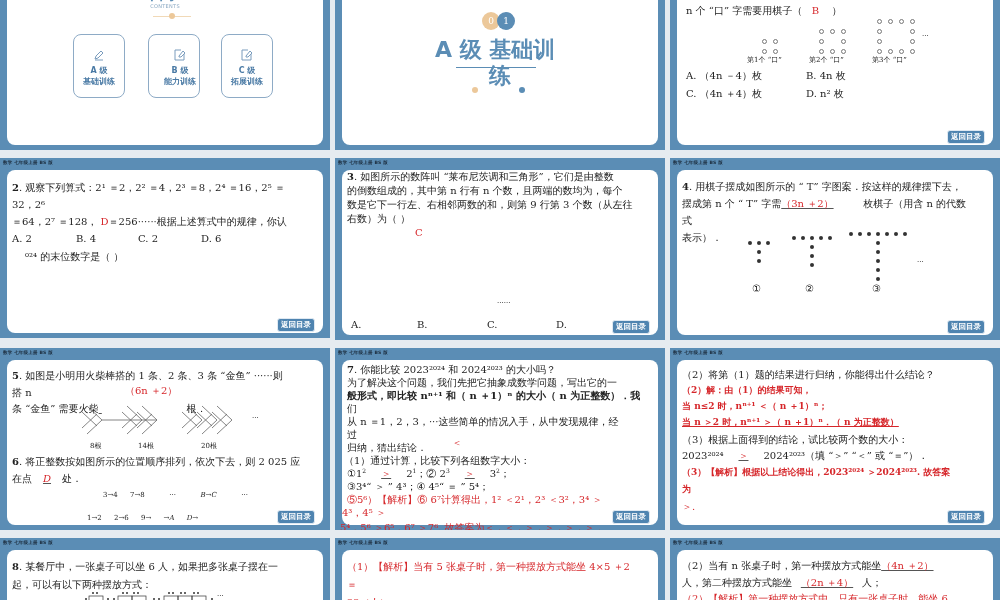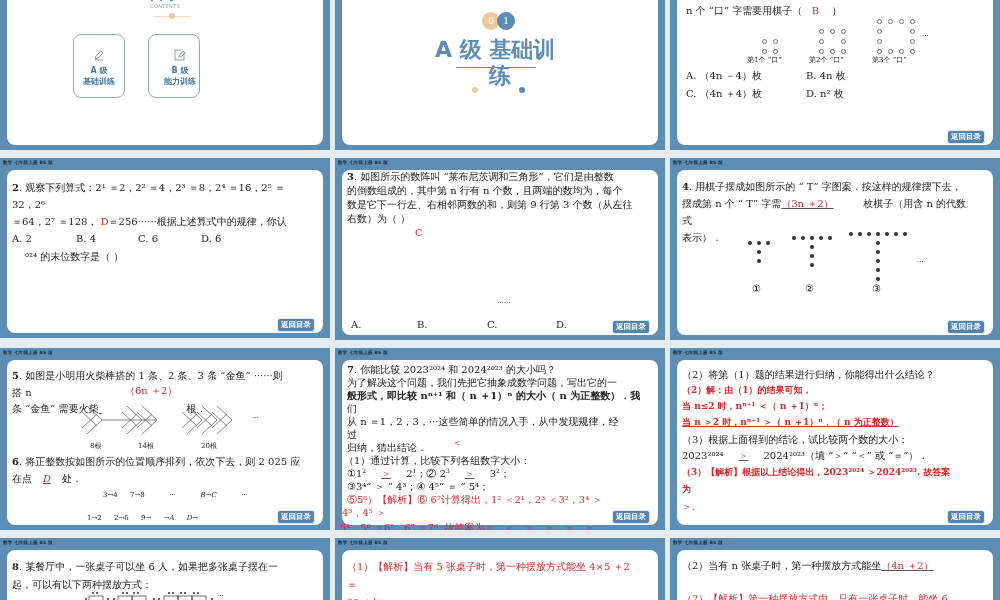--- a/index.html
+++ b/index.html
@@ -56,20 +56,28 @@
       <span class="l1">A 级</span>
       <span class="l2">基础训练</span>
     </div>
     <div class="toc-box" style="left:141px;padding-left:12px;">
       <svg class="ic" viewBox="0 0 12 12">
           <path d="M7 1 L1 1 L1 11 L10 11 L10 5" stroke="#7a9cbd" stroke-width="1" fill="none"></path>
           <path d="M5 7 L9 2 L11 4 L7 8 L5 8 Z" stroke="#7a9cbd" stroke-width="1" fill="none"></path>
         </svg>
       <span class="l1">B 级</span>
       <span class="l2">能力训练</span>
+    </div>
+    <div class="toc-box" style="left:214px;">
+      <svg class="ic" viewBox="0 0 12 12">
+          <path d="M7 1 L1 1 L1 11 L10 11 L10 5" stroke="#7a9cbd" stroke-width="1" fill="none"></path>
+          <path d="M5 7 L9 2 L11 4 L7 8 L5 8 Z" stroke="#7a9cbd" stroke-width="1" fill="none"></path>
+        </svg>
+      <span class="l1">C 级</span>
+      <span class="l2">拓展训练</span>
     </div>
   </div>
 </div>
 
 <div class="slide" style="left:335px;top:-10px;height:160px;">
   <div class="card" style="top:0;bottom:5px;">
     <div class="num-circ" style="left:140px;top:22px;background:#ecc89a;">0</div>
     <div class="num-circ" style="left:155px;top:22px;background:#5b8db5;">1</div>
     <div class="sec-title" style="left:93px;top:45px;">A 级  基础训</div>
     <div class="sec-line" style="left:114px;top:77px;"></div>
@@ -124,21 +132,21 @@
 </div>
 
 <div class="slide" style="left:0;top:158px;height:180px;">
   <div class="hdr">数学 七年级上册 BS 版</div>
   <div class="card" style="top:12px;bottom:5px;">
     <div class="txt" style="left:5px;top:9px;"><span class="b">2</span>. <span>观察下列算式：2¹ ＝2，2² ＝4，2³ ＝8，2⁴ ＝16，2⁵ ＝</span></div>
     <div class="txt" style="left:5px;top:26px;">32，2⁶</div>
     <div class="txt" style="left:5px;top:43px;"><span>＝64，2⁷ ＝128，</span> <span class="red">D</span><span>＝256······根据上述算式中的规律，你认</span></div>
     <div class="txt" style="left:5px;top:60px;">A. 2</div>
     <div class="txt" style="left:69px;top:60px;">B. 4</div>
-    <div class="txt" style="left:131px;top:60px;">C. 6</div>
+    <div class="txt" style="left:131px;top:60px;">C. 2</div>
     <div class="txt" style="left:194px;top:60px;">D. 6</div>
     <div class="txt" style="left:5px;top:78px;margin-left:13px;">⁰²⁴ 的末位数字是（        ）</div>
   </div>
   <div class="back-btn">返回目录</div>
 </div>
 
 <div class="slide" style="left:335px;top:158px;height:182px;">
   <div class="hdr">数学 七年级上册 BS 版</div>
   <div class="card" style="top:12px;bottom:5px;">
     <div class="txt" style="left:5px;top:0px;line-height:14px;"><span class="b">3</span>. <span>如图所示的数阵叫 “莱布尼茨调和三角形”，它们是由整数</span></div>
@@ -306,15 +314,16 @@
     <div class="txt red" style="left:5px;top:8px;"><span>（1）【解析】当有 5 张桌子时，第一种摆放方式能坐 4×5 ＋2</span></div>
     <div class="txt red" style="left:5px;top:26px;">＝</div>
     <div class="txt red" style="left:5px;top:44px;">22（人）</div>
   </div>
 </div>
 
 <div class="slide" style="left:670px;top:538px;height:70px;">
   <div class="hdr">数学 七年级上册 BS 版</div>
   <div class="card" style="top:12px;bottom:0;">
     <div class="txt" style="left:5px;top:7px;"><span>（2）当有 n 张桌子时，第一种摆放方式能坐</span><span class="red u" style="display:inline-block;width:90px;">（4n ＋2）</span></div>
+    <div class="txt" style="left:5px;top:24px;"><span>人，第二种摆放方式能坐</span><span class="red u" style="display:inline-block;width:70px;text-align:center;">（2n ＋4）</span><span>人；</span></div>
     <div class="txt red" style="left:5px;top:40px;">（2）【解析】第一种摆放方式中，只有一张桌子时，能坐 6</div>
   </div>
 </div>
 
 </body></html>

